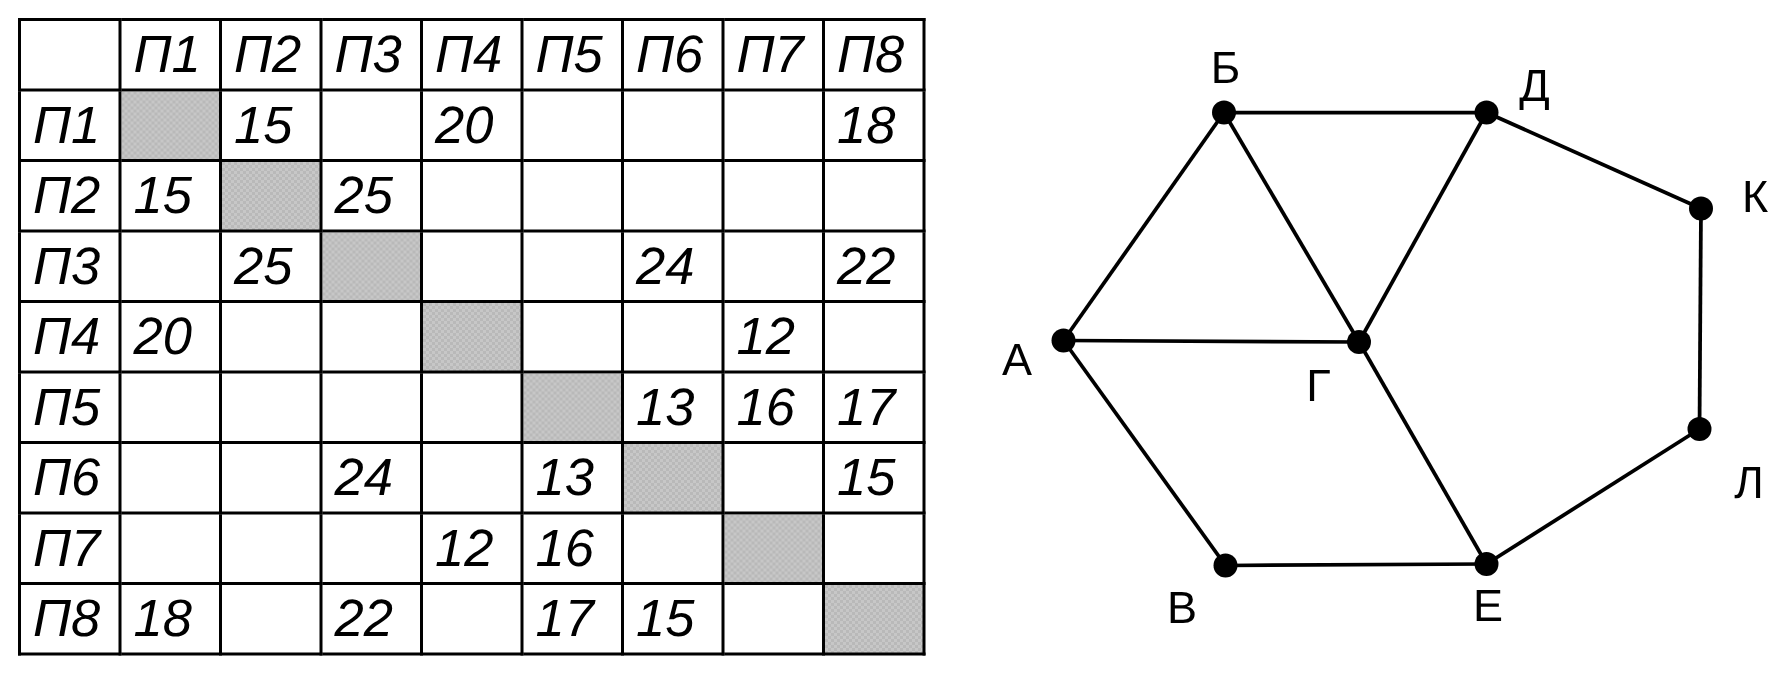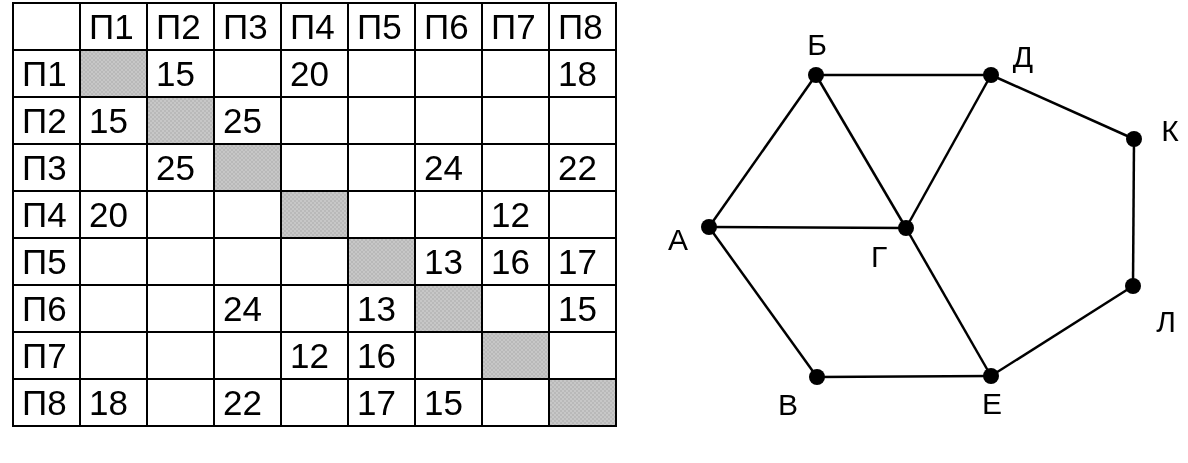--- a/index.html
+++ b/index.html
@@ -8,23 +8,24 @@
     width: 1188px;
     height: 463px;
     background: #ffffff;
     font-family: "Liberation Sans", sans-serif;
     overflow: hidden;
   }
   
   table.matrix {
     position: absolute;
     left: 12px;
-    top: 2px;
+    top: 12px;
     border-collapse: collapse;
     table-layout: fixed;
+    font-style: italic;
   }
   table.matrix th, table.matrix td {
     border: 2px solid #000000;
     width: 57px;
     height: 45px;
     padding: 0 0 0 8px;
     font-size: 35px;
     font-weight: 400;
     color: #000000;
     text-align: left;

